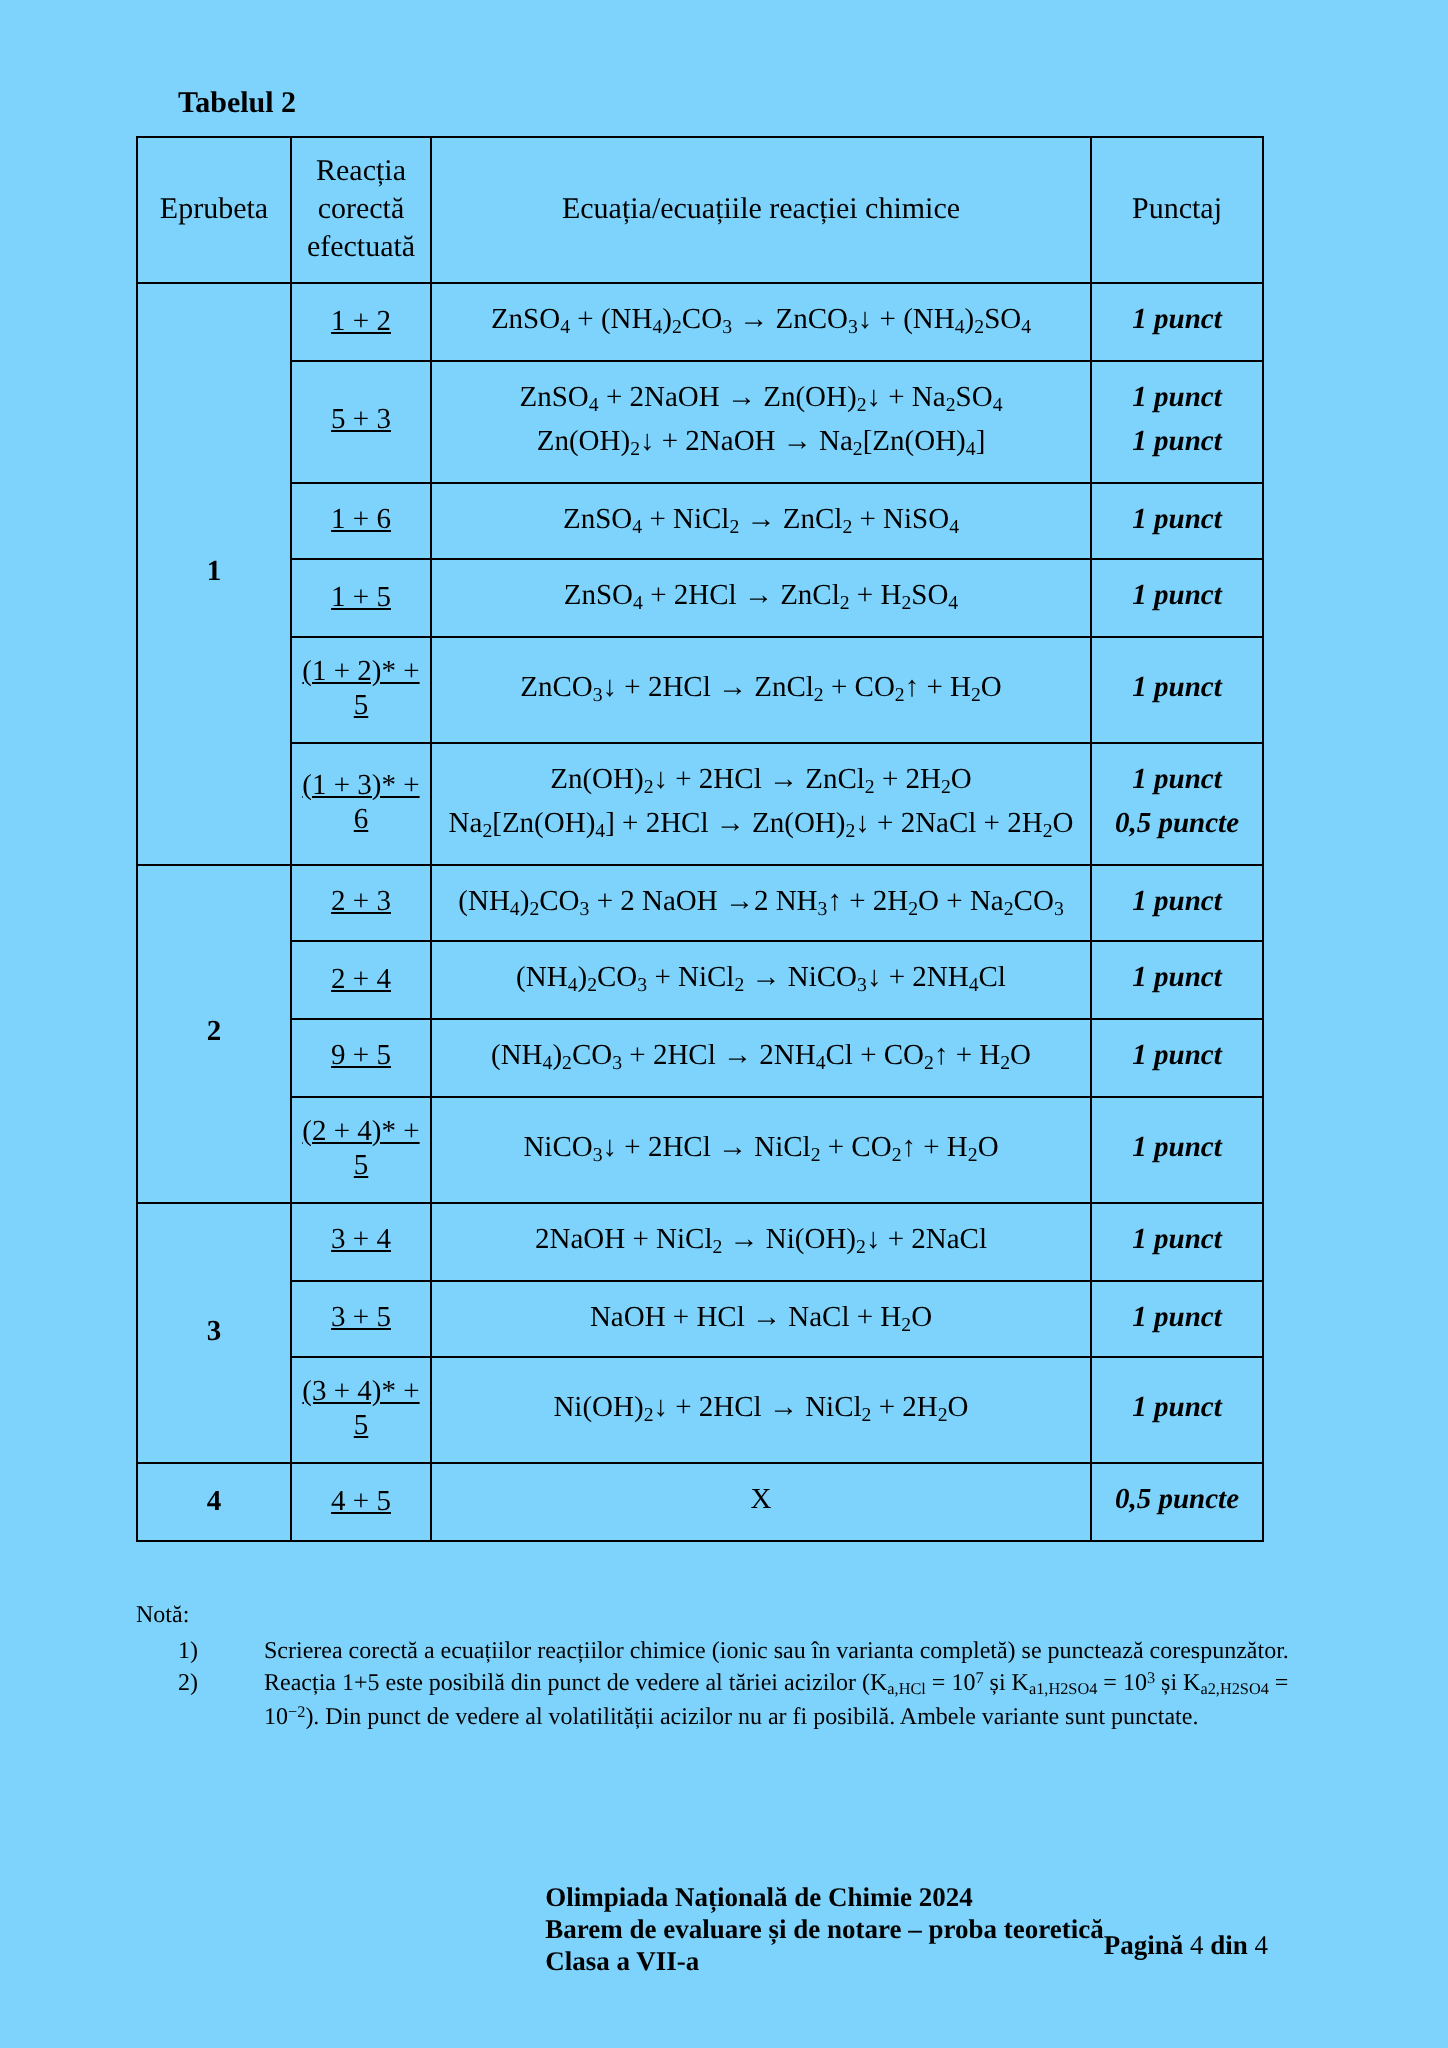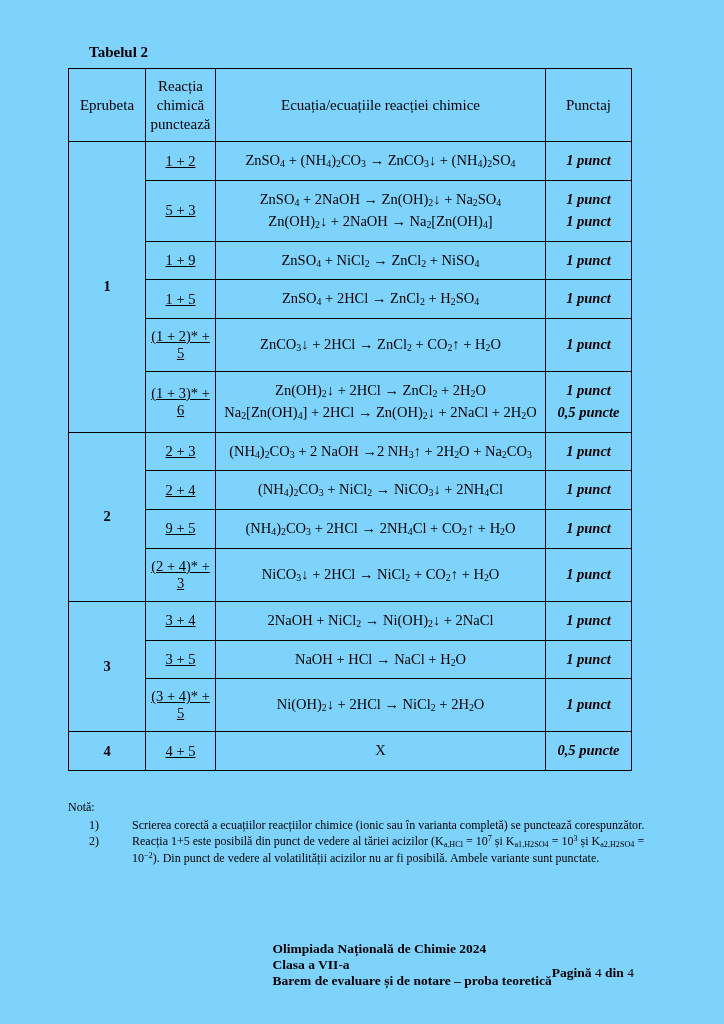--- a/index.html
+++ b/index.html
@@ -59,21 +59,21 @@
     <table class="barem">
       <colgroup>
         <col style="width:77px">
           <col style="width:70px">
           <col style="width:330px">
           <col style="width:86px">
       </colgroup>
       <thead>
         <tr>
           <th>Eprubeta</th>
-          <th>Reacția chimică punctează</th>
+          <th>Reacția corectă efectuată</th>
           <th>Ecuația/ecuațiile reacției chimice</th>
           <th>Punctaj</th>
         </tr>
       </thead>
       <tbody>
 
         <tr>
           <td class="ep" rowspan="6">1</td>
           <td class="rx">1 + 2</td>
           <td class="eq">
@@ -88,21 +88,21 @@
           <td class="eq">
             <div>ZnSO<sub>4</sub> + 2NaOH → Zn(OH)<sub>2</sub>↓ + Na<sub>2</sub>SO<sub>4</sub></div>
             <div>Zn(OH)<sub>2</sub>↓ + 2NaOH → Na<sub>2</sub>[Zn(OH)<sub>4</sub>]</div>
           </td>
           <td class="pt">
             <div>1 punct</div>
             <div>1 punct</div>
           </td>
         </tr>
         <tr>
-          <td class="rx">1 + 9</td>
+          <td class="rx">1 + 6</td>
           <td class="eq">
               <div>ZnSO<sub>4</sub> + NiCl<sub>2</sub> → ZnCl<sub>2</sub> + NiSO<sub>4</sub></div>
             </td>
           <td class="pt">
               <div>1 punct</div>
             </td>
         </tr>
         <tr>
           <td class="rx">1 + 5</td>
           <td class="eq">
@@ -155,21 +155,21 @@
         <tr>
           <td class="rx">9 + 5</td>
           <td class="eq">
               <div>(NH<sub>4</sub>)<sub>2</sub>CO<sub>3</sub> + 2HCl → 2NH<sub>4</sub>Cl + CO<sub>2</sub>↑ + H<sub>2</sub>O</div>
             </td>
           <td class="pt">
               <div>1 punct</div>
             </td>
         </tr>
         <tr>
-          <td class="rx">(2 + 4)* + 3</td>
+          <td class="rx">(2 + 4)* + 5</td>
           <td class="eq">
               <div>NiCO<sub>3</sub>↓ + 2HCl → NiCl<sub>2</sub> + CO<sub>2</sub>↑ + H<sub>2</sub>O</div>
             </td>
           <td class="pt">
               <div>1 punct</div>
             </td>
         </tr>
 
         <tr>
           <td class="ep" rowspan="3">3</td>
@@ -222,22 +222,22 @@
       <div class="note-item">
         <div class="note-num">2)</div>
         <div class="note-text">Reacția 1+5 este posibilă din punct de vedere al tăriei acizilor (K<sub>a,HCl</sub> = 10<sup>7</sup> și K<sub>a1,H2SO4</sub> = 10<sup>3</sup> și K<sub>a2,H2SO4</sub> = 10<sup>−2</sup>). Din punct de vedere al volatilității acizilor nu ar fi posibilă. Ambele variante sunt punctate.</div>
       </div>
     </div>
   </div>
 
   <div class="footer">
     <div class="footer-left">
       <div>Olimpiada Națională de Chimie 2024</div>
+      <div>Barem de evaluare și de notare – proba teoretică</div>
       <div>Clasa a VII-a</div>
-      <div>Barem de evaluare și de notare – proba teoretică</div>
     </div>
     <div class="page-indicator">
       <span class="lbl">Pagină</span>
       <span>4</span>
       <span class="lbl">din</span>
       <span>4</span>
     </div>
   </div>
 </div>
 

